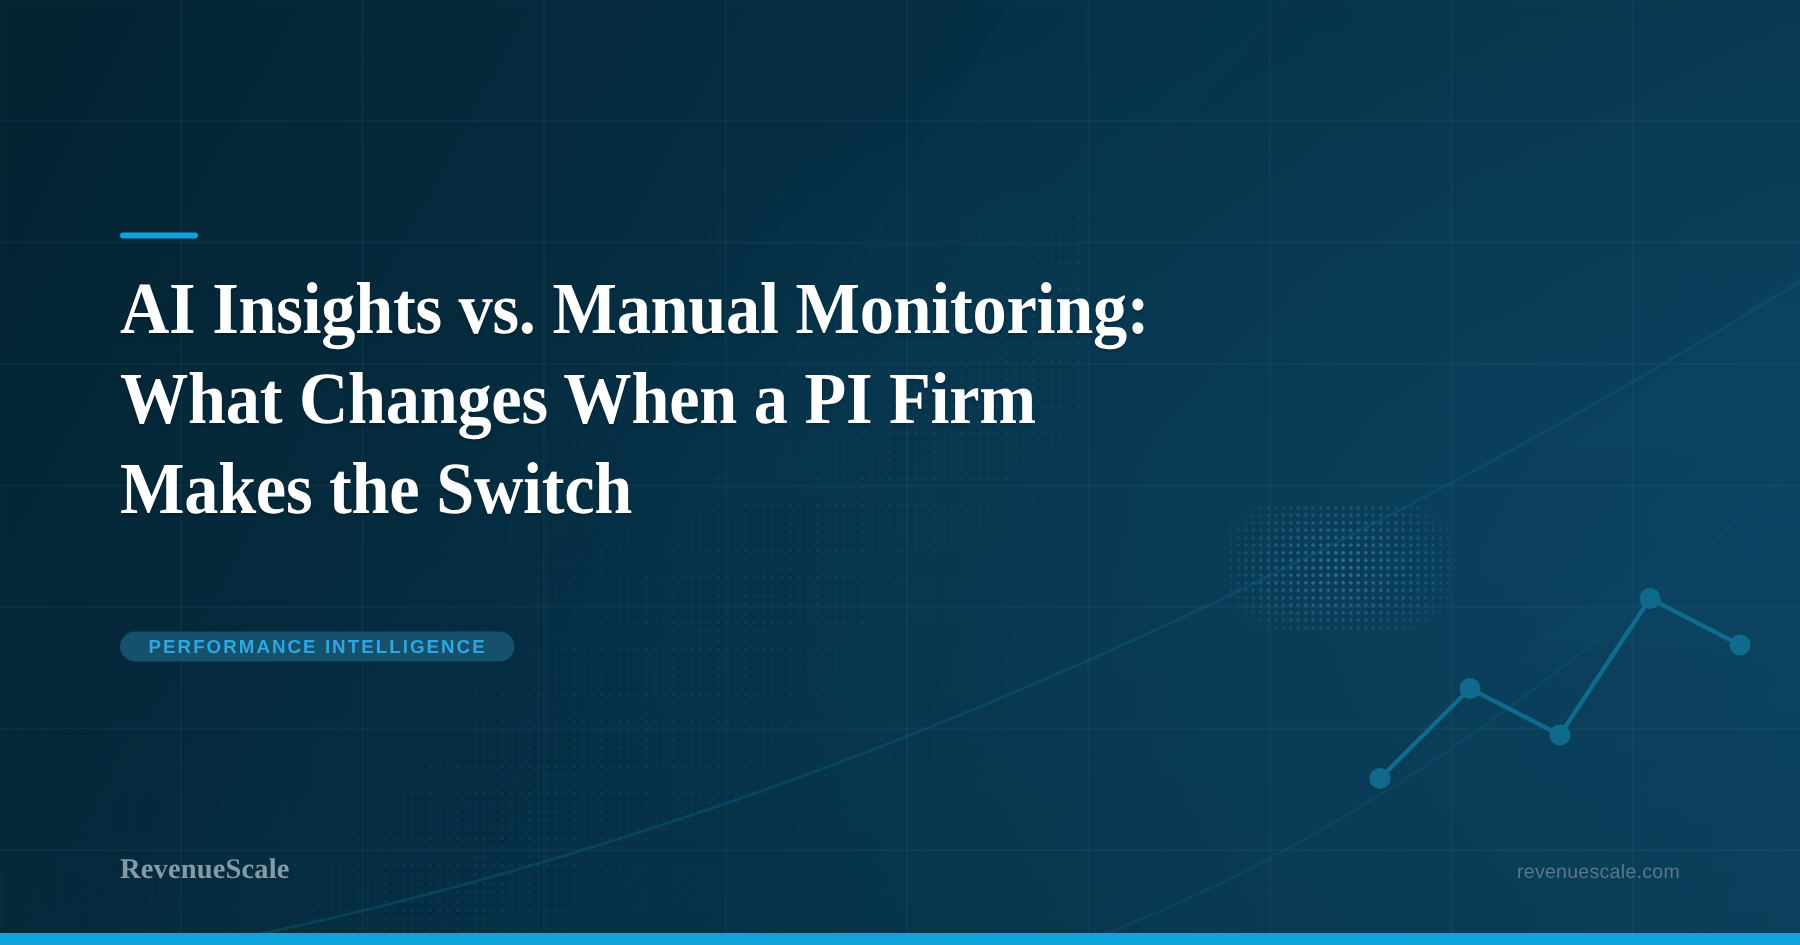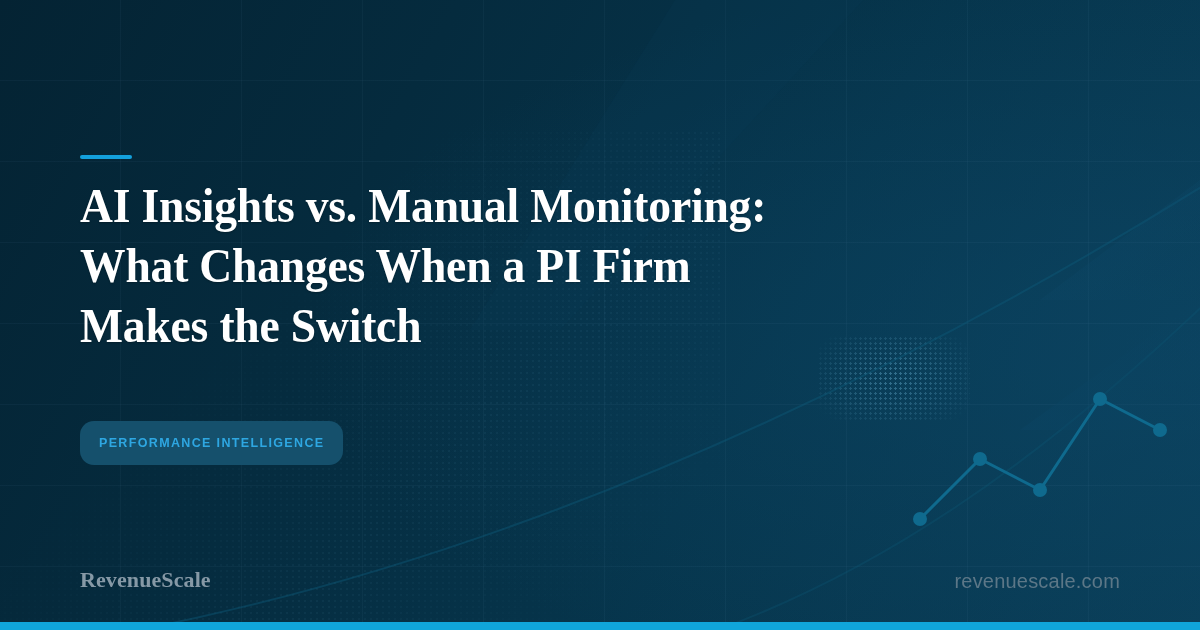--- a/index.html
+++ b/index.html
@@ -75,46 +75,46 @@
     letter-spacing:-0.2px;
     color:#ffffff;
     transform:scaleX(0.93);
     transform-origin:left top;
     text-shadow:0 1px 2px rgba(0,0,0,.25);
   }
 
   
   .badge{
     position:absolute;left:80px;top:421px;
-    height:44px;
+    height:20px;
     display:inline-flex;align-items:center;
     padding:0 19px;
     border-radius:14px;
     background:#15506c;
     color:#2ea7e2;
     font-size:12.5px;
     font-weight:700;
     letter-spacing:1.35px;
     white-space:nowrap;
   }
 
   
   .brand{
     position:absolute;left:80px;top:580px;
     transform:translateY(-50%);
     font-family:"Liberation Serif", serif;
     font-weight:700;
-    font-size:22px;
+    font-size:19px;
     letter-spacing:0.1px;
     color:#8699a6;
   }
   .site{
     position:absolute;right:80px;top:581px;
     transform:translateY(-50%);
-    font-size:20px;
+    font-size:13px;
     letter-spacing:0.2px;
     color:#5c7787;
   }
 
   
   .bottom-rule{
     position:absolute;left:0;bottom:0;width:1200px;height:8px;
     background:#10a5da;
   }
 </style>

